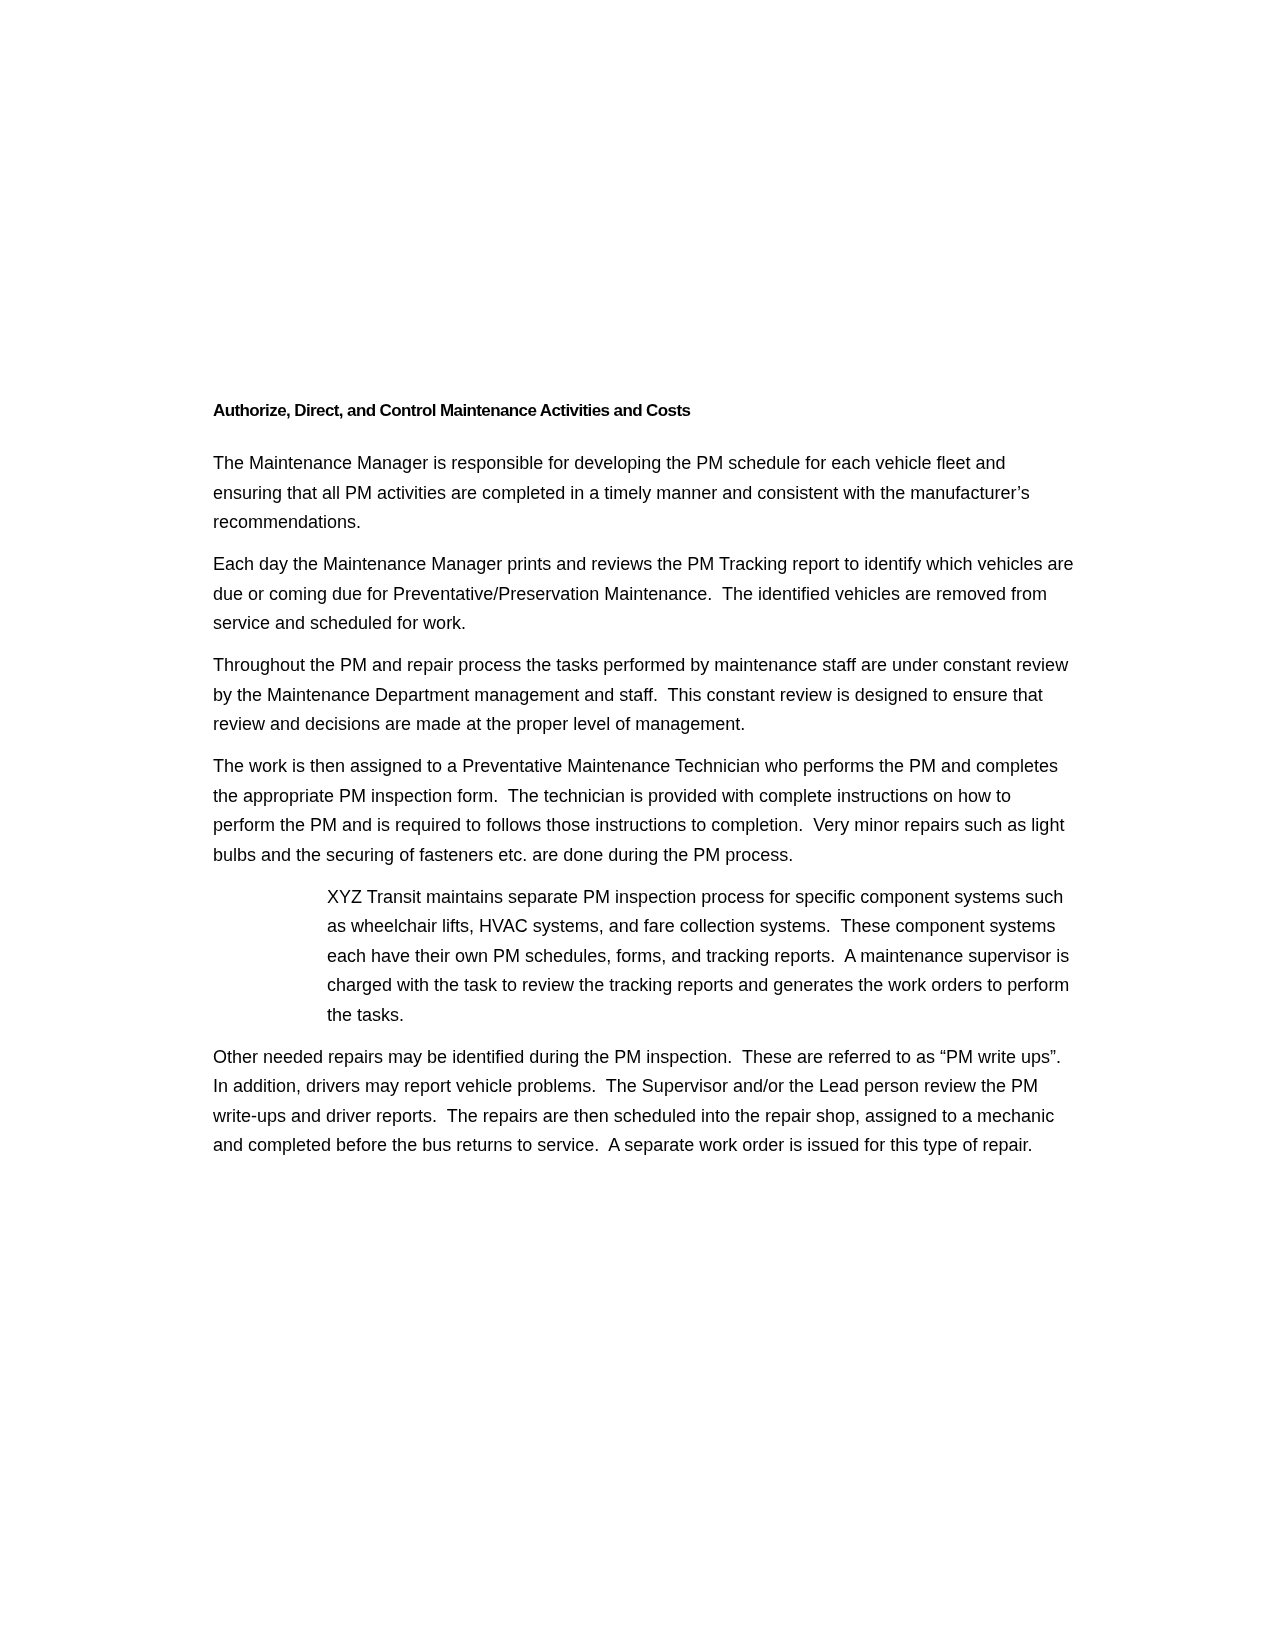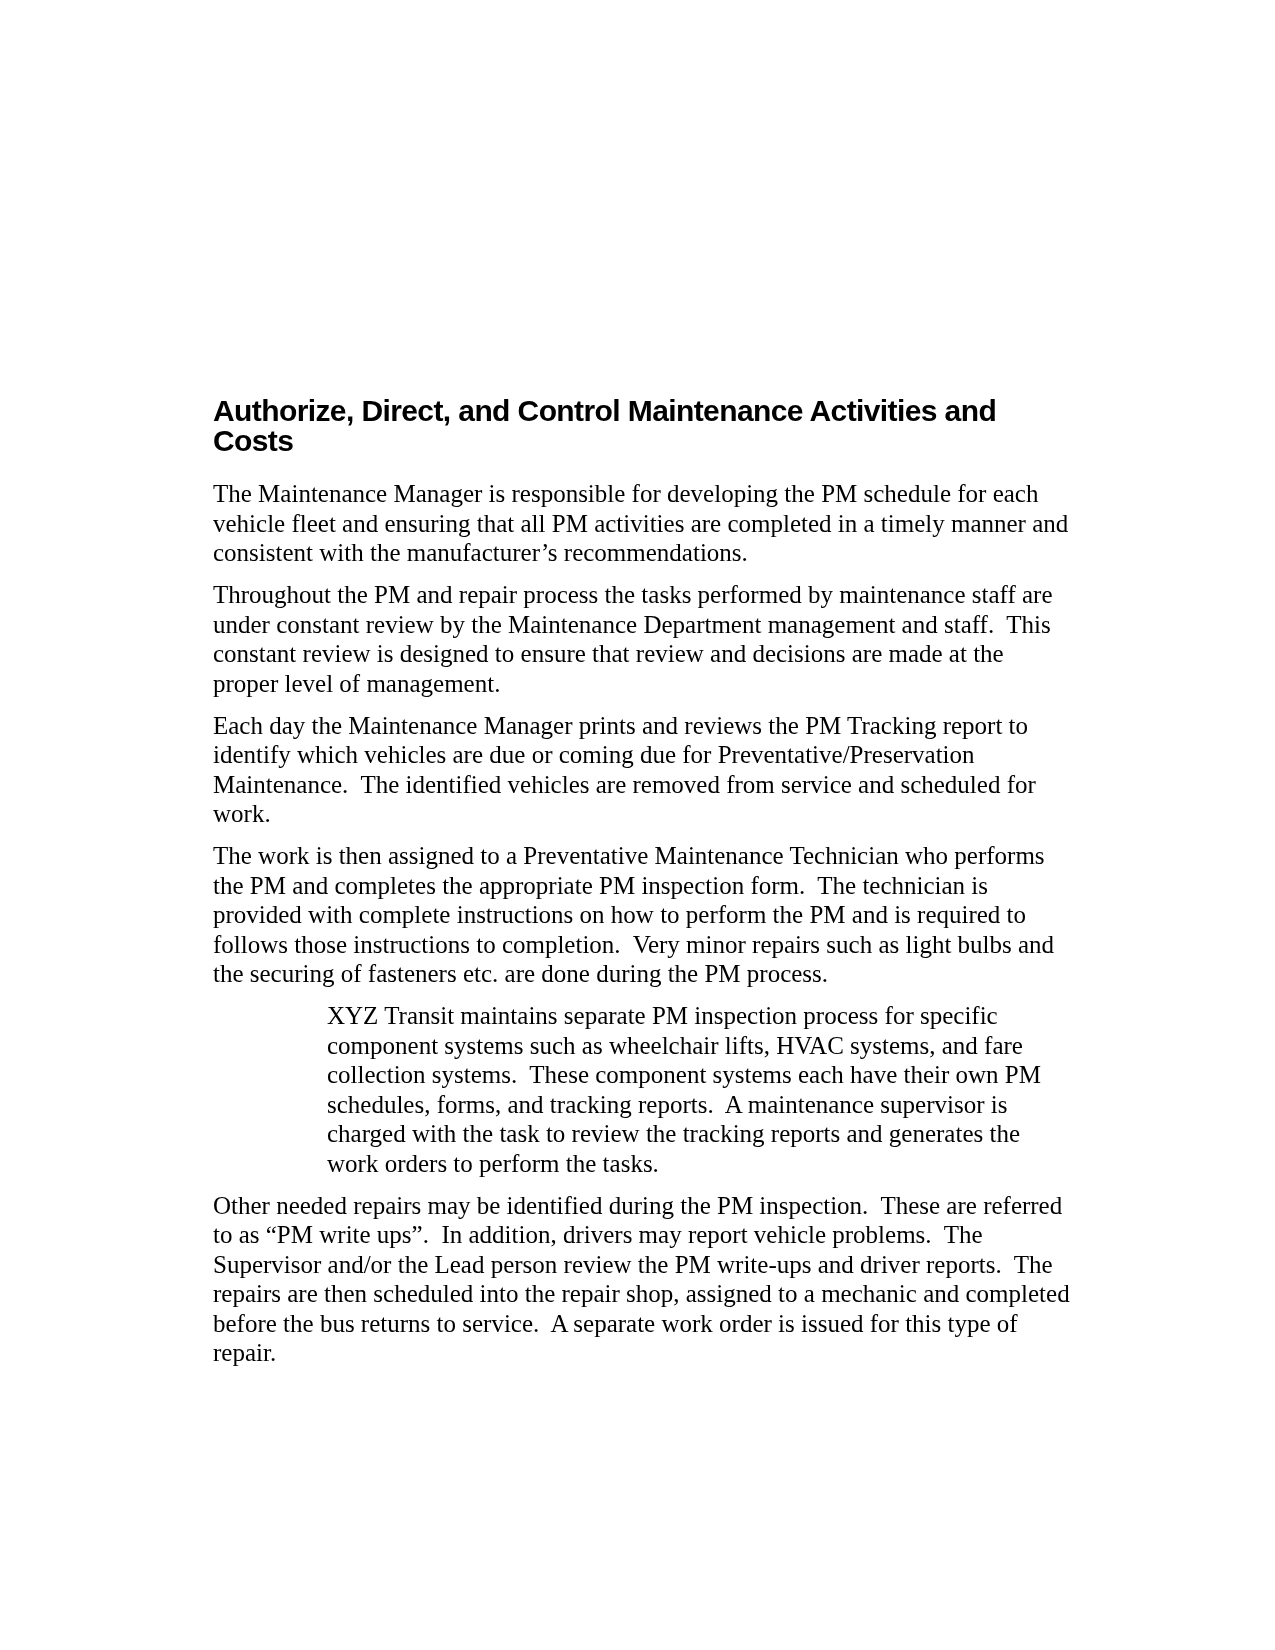--- a/index.html
+++ b/index.html
@@ -17,50 +17,50 @@
   }
   .content {
     position: absolute;
     left: 213px;
     top: 396px;
     width: 862px;
   }
   .doc-heading {
     font-family: "Liberation Sans", "DejaVu Sans", sans-serif;
     font-weight: bold;
-    font-size: 30px;
+    font-size: 17px;
     line-height: 30px;
     letter-spacing: -0.6px;
     color: #000000;
     margin: 0 0 23px 0;
   }
   .doc-paragraph {
-    font-family: Liberation Serif, serif;
-    font-size: 25px;
+    font-family: Liberation Sans, sans-serif;
+    font-size: 18px;
     line-height: 29.5px;
     color: #000000;
     margin: 0 0 12.5px 0;
     white-space: pre-wrap;
   }
   .doc-paragraph.indented {
     margin-left: 114px;
   }
 </style>
 </head>
 <body>
 
 <div class="page">
   <div class="content">
     <h1 class="doc-heading">Authorize, Direct, and Control Maintenance Activities and Costs</h1>
 
     <p class="doc-paragraph">The Maintenance Manager is responsible for developing the PM schedule for each vehicle fleet and ensuring that all PM activities are completed in a timely manner and consistent with the manufacturer’s recommendations.</p>
 
+    <p class="doc-paragraph">Each day the Maintenance Manager prints and reviews the PM Tracking report to identify which vehicles are due or coming due for Preventative/Preservation Maintenance.  The identified vehicles are removed from service and scheduled for work.</p>
+
     <p class="doc-paragraph">Throughout the PM and repair process the tasks performed by maintenance staff are under constant review by the Maintenance Department management and staff.  This constant review is designed to ensure that review and decisions are made at the proper level of management.</p>
-
-    <p class="doc-paragraph">Each day the Maintenance Manager prints and reviews the PM Tracking report to identify which vehicles are due or coming due for Preventative/Preservation Maintenance.  The identified vehicles are removed from service and scheduled for work.</p>
 
     <p class="doc-paragraph">The work is then assigned to a Preventative Maintenance Technician who performs the PM and completes the appropriate PM inspection form.  The technician is provided with complete instructions on how to perform the PM and is required to follows those instructions to completion.  Very minor repairs such as light bulbs and the securing of fasteners etc. are done during the PM process.</p>
 
     <p class="doc-paragraph indented">XYZ Transit maintains separate PM inspection process for specific component systems such as wheelchair lifts, HVAC systems, and fare collection systems.  These component systems each have their own PM schedules, forms, and tracking reports.  A maintenance supervisor is charged with the task to review the tracking reports and generates the work orders to perform the tasks.</p>
 
     <p class="doc-paragraph">Other needed repairs may be identified during the PM inspection.  These are referred to as “PM write ups”.  In addition, drivers may report vehicle problems.  The Supervisor and/or the Lead person review the PM write-ups and driver reports.  The repairs are then scheduled into the repair shop, assigned to a mechanic and completed before the bus returns to service.  A separate work order is issued for this type of repair.</p>
   </div>
 </div>
 
 </body></html>

